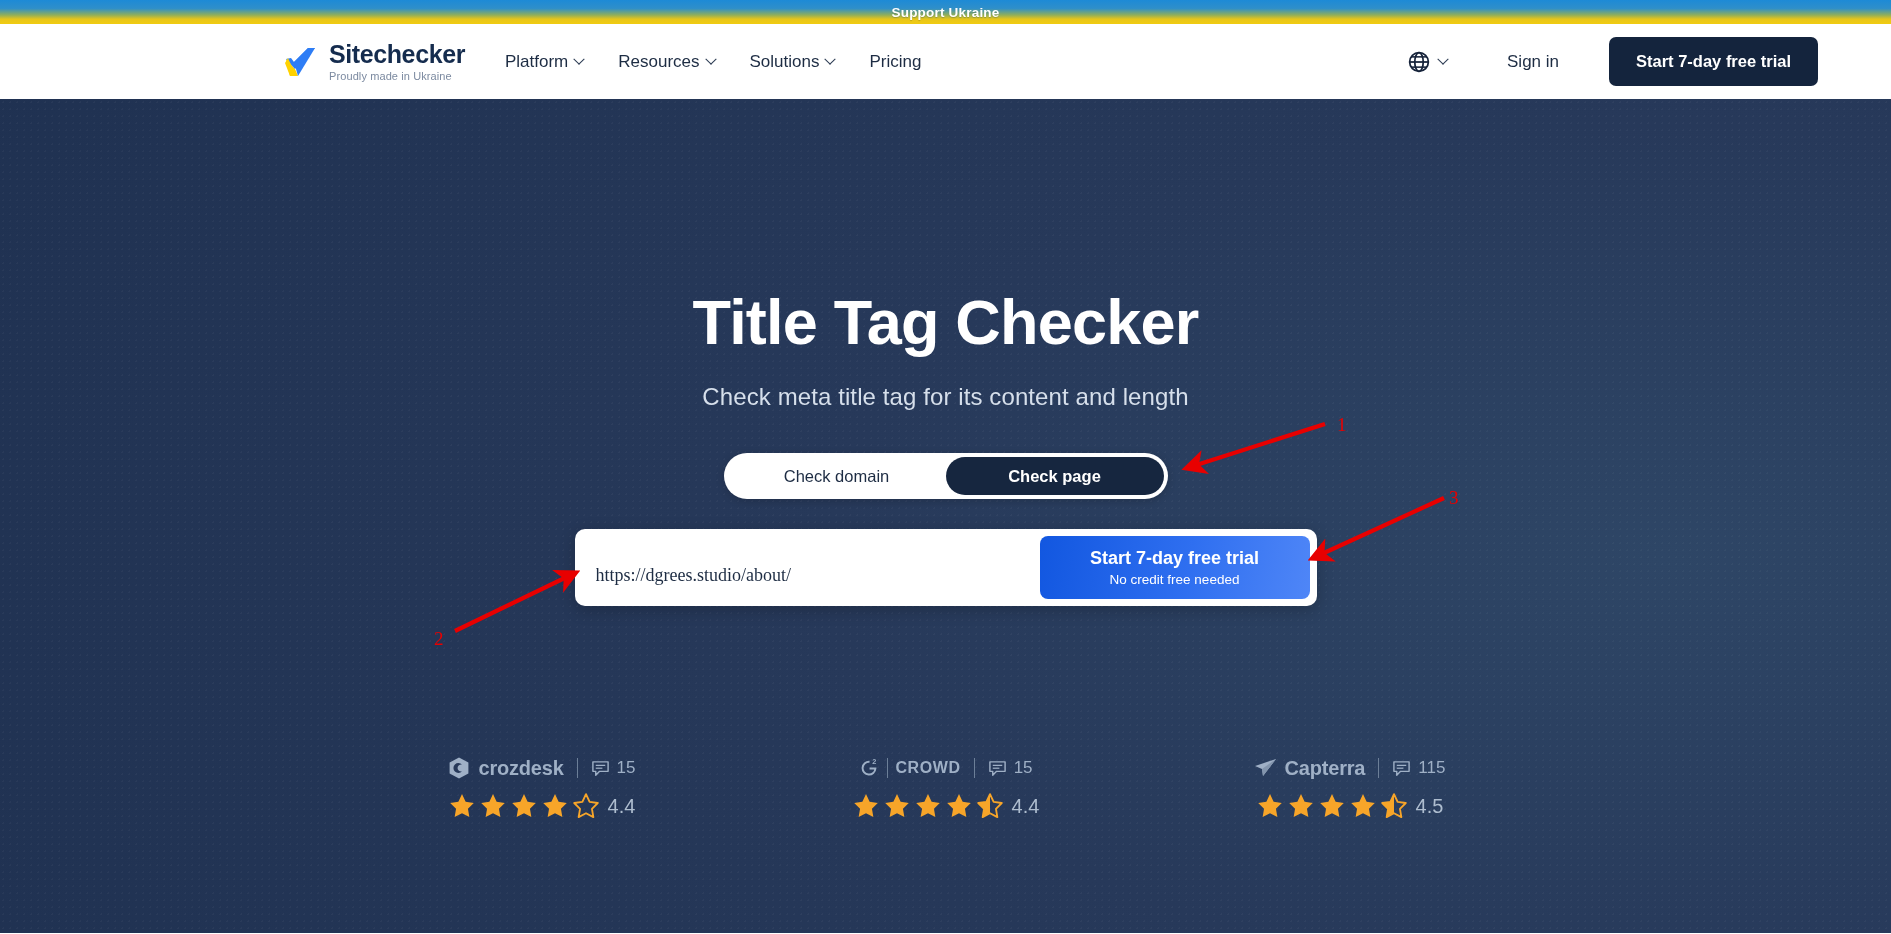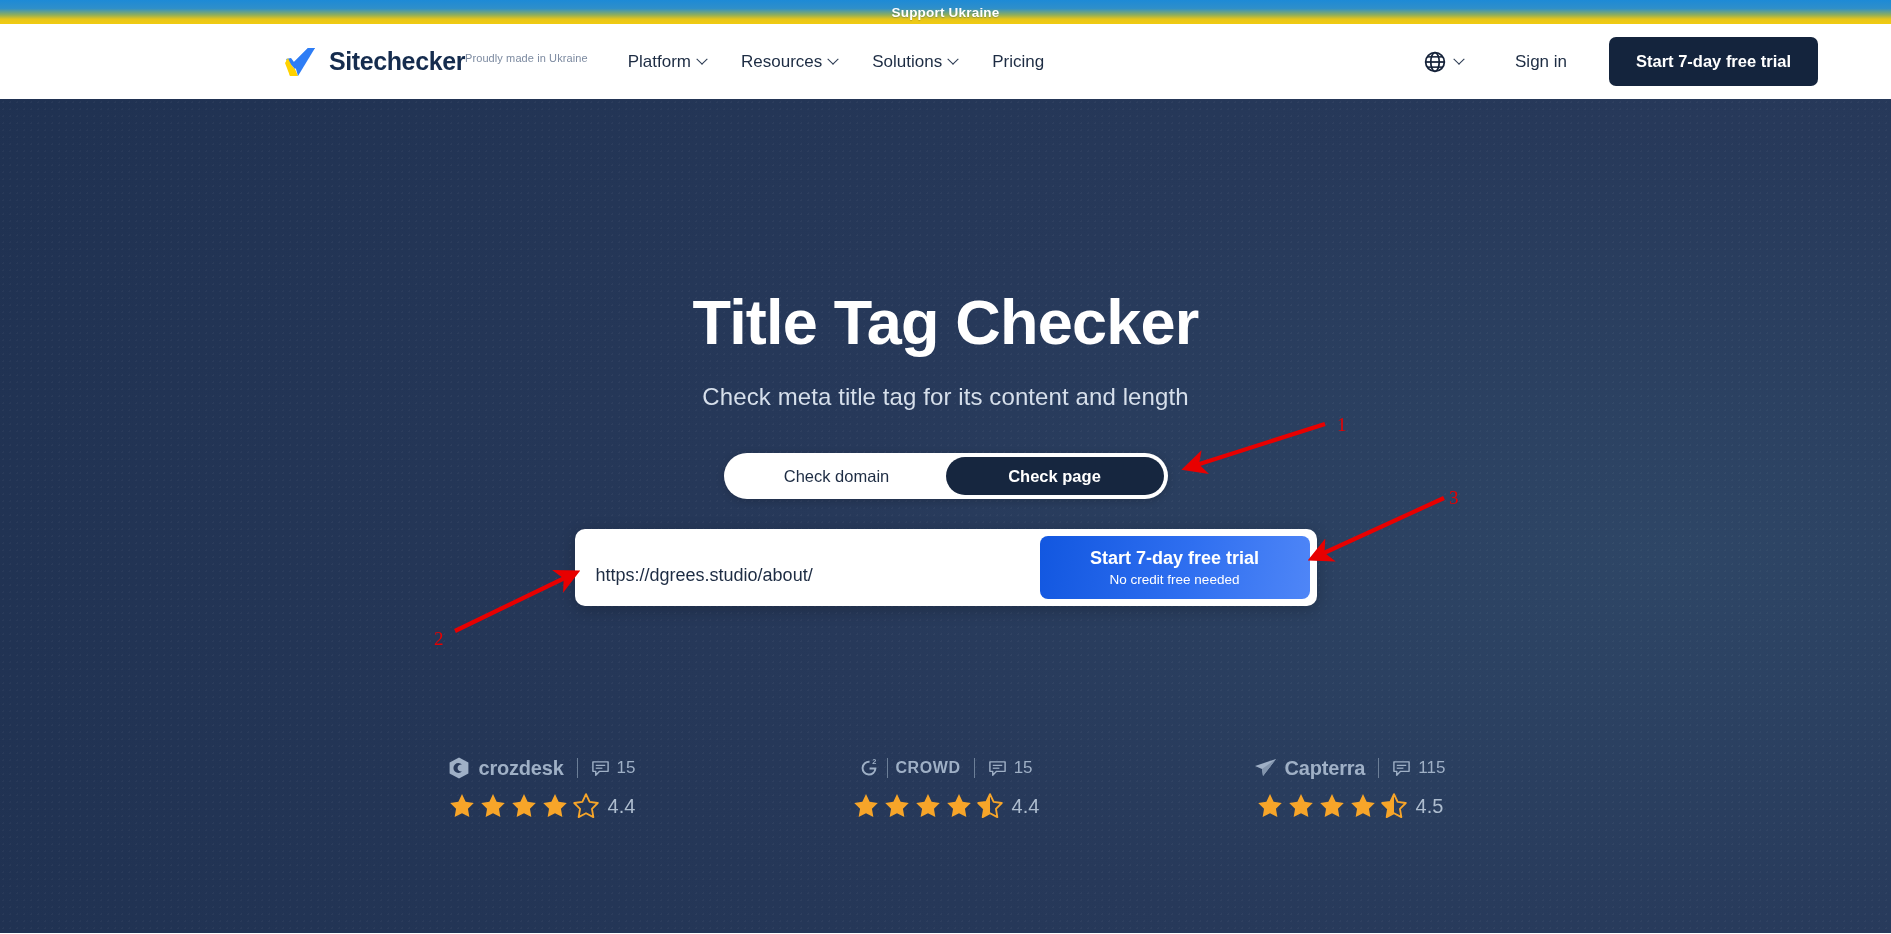--- a/index.html
+++ b/index.html
@@ -38,21 +38,21 @@
     align-items: center;
     position: relative;
   }
   .logo-wrap {
     display: flex;
     align-items: center;
     margin-left: 284px;
     gap: 11px;
   }
   .logo-mark { width: 34px; height: 30px; flex: none; }
-  .logo-texts { display: flex; flex-direction: row; line-height: 1; justify-content: space-between; }
+  .logo-texts { display: flex; flex-direction: column; line-height: 1; justify-content: space-between; }
   .logo-name {
     font-size: 25px;
     font-weight: bold;
     color: #152c4e;
     letter-spacing: -0.4px;
   }
   .logo-tag {
     font-size: 11px;
     color: #7c8aa0;
     margin-top: 4px;
@@ -80,21 +80,21 @@
     border-right: 1.6px solid #2b3a52;
     border-bottom: 1.6px solid #2b3a52;
     transform: rotate(45deg) translate(-2px,-2px);
   }
 
   .header-right {
     display: flex;
     align-items: center;
     margin-left: auto;
     margin-right: 73px;
-    gap: 0;
+    gap: 8px;
   }
   .lang {
     display: flex;
     align-items: center;
     gap: 9px;
     cursor: pointer;
     margin-right: 52px;
   }
   .globe { width: 22px; height: 22px; display: block; }
   .signin {
@@ -211,21 +211,21 @@
     box-shadow: 0 4px 16px rgba(0,0,0,0.22);
   }
   .search-input {
     flex: 1;
     border: none;
     outline: none;
     font-size: 18px;
     color: #1d2c43;
     padding-left: 14px;
     background: transparent;
-    font-family: Liberation Sans, sans-serif;
+    font-family: Liberation Serif, serif;
     margin-top: 15px;
   }
   .cta {
     width: 270px;
     height: 63px;
     border: none;
     border-radius: 8px;
     background: linear-gradient(100deg, #1257e0 0%, #2f6ff0 55%, #4f86f7 100%);
     color: #ffffff;
     cursor: pointer;

